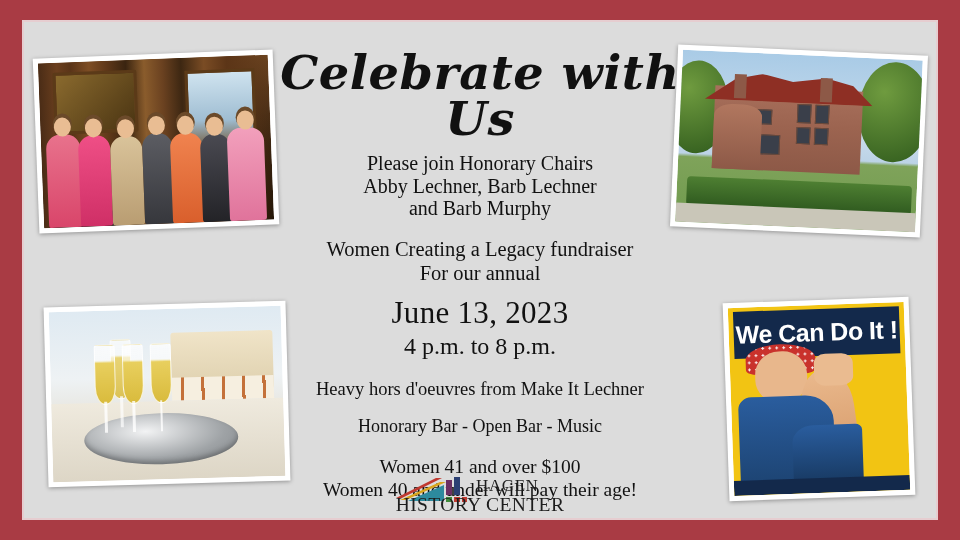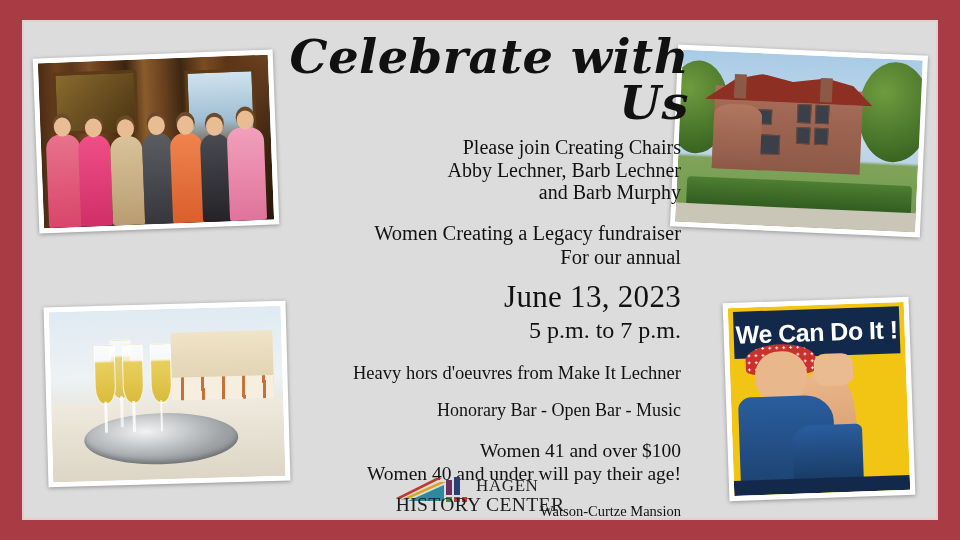--- a/index.html
+++ b/index.html
@@ -172,22 +172,22 @@
     background:linear-gradient(180deg,#2a5d9e,#183a63);
     border-radius:30% 10% 4% 4%;
   }
   .rfoot{
     position:absolute;left:0;right:0;bottom:0;height:8%;
     background:#13294b;
   }
 
   
   .content{
-    position:absolute;left:255px;top:0;width:402px;height:496px;
-    text-align:right;color:#111;
+    position:absolute;left:255px;top:16px;width:402px;height:496px;
+    text-align:center;color:#111;
   }
   .script-title{
     font-family:"DejaVu Serif",serif;
     font-style:italic;font-weight:bold;
     font-size:46px;line-height:1;
     letter-spacing:.5px;
     margin-top:12px;
     transform:scaleX(1.04);
   }
   .chairs{font-size:20px;line-height:1.13;margin-top:10px;}
@@ -308,32 +308,32 @@
           <div class="rfoot"></div>
         </div>
       </div>
     </div>
 
     <div class="content">
 
       <div class="script-title">Celebrate with Us</div>
 
       <div class="chairs">
-        <div>Please join Creating Chairs</div>
+        <div>Please join Honorary Chairs</div>
         <div>Abby Lechner, Barb Lechner</div>
         <div>and Barb Murphy</div>
       </div>
 
       <div class="annual">
         <div>Women Creating a Legacy fundraiser</div>
         <div>For our annual</div>
       </div>
 
       <div class="date">June 13, 2023</div>
-      <div class="time">5 p.m. to 7 p.m.</div>
+      <div class="time">4 p.m. to 8 p.m.</div>
 
       <div class="hors">Heavy hors d'oeuvres from Make It Lechner</div>
       <div class="bars">Honorary Bar - Open Bar - Music</div>
 
       <div class="price">
         <div>Women 41 and over $100</div>
         <div>Women 40 and under will pay their age!</div>
       </div>
 
       <div class="venue">

